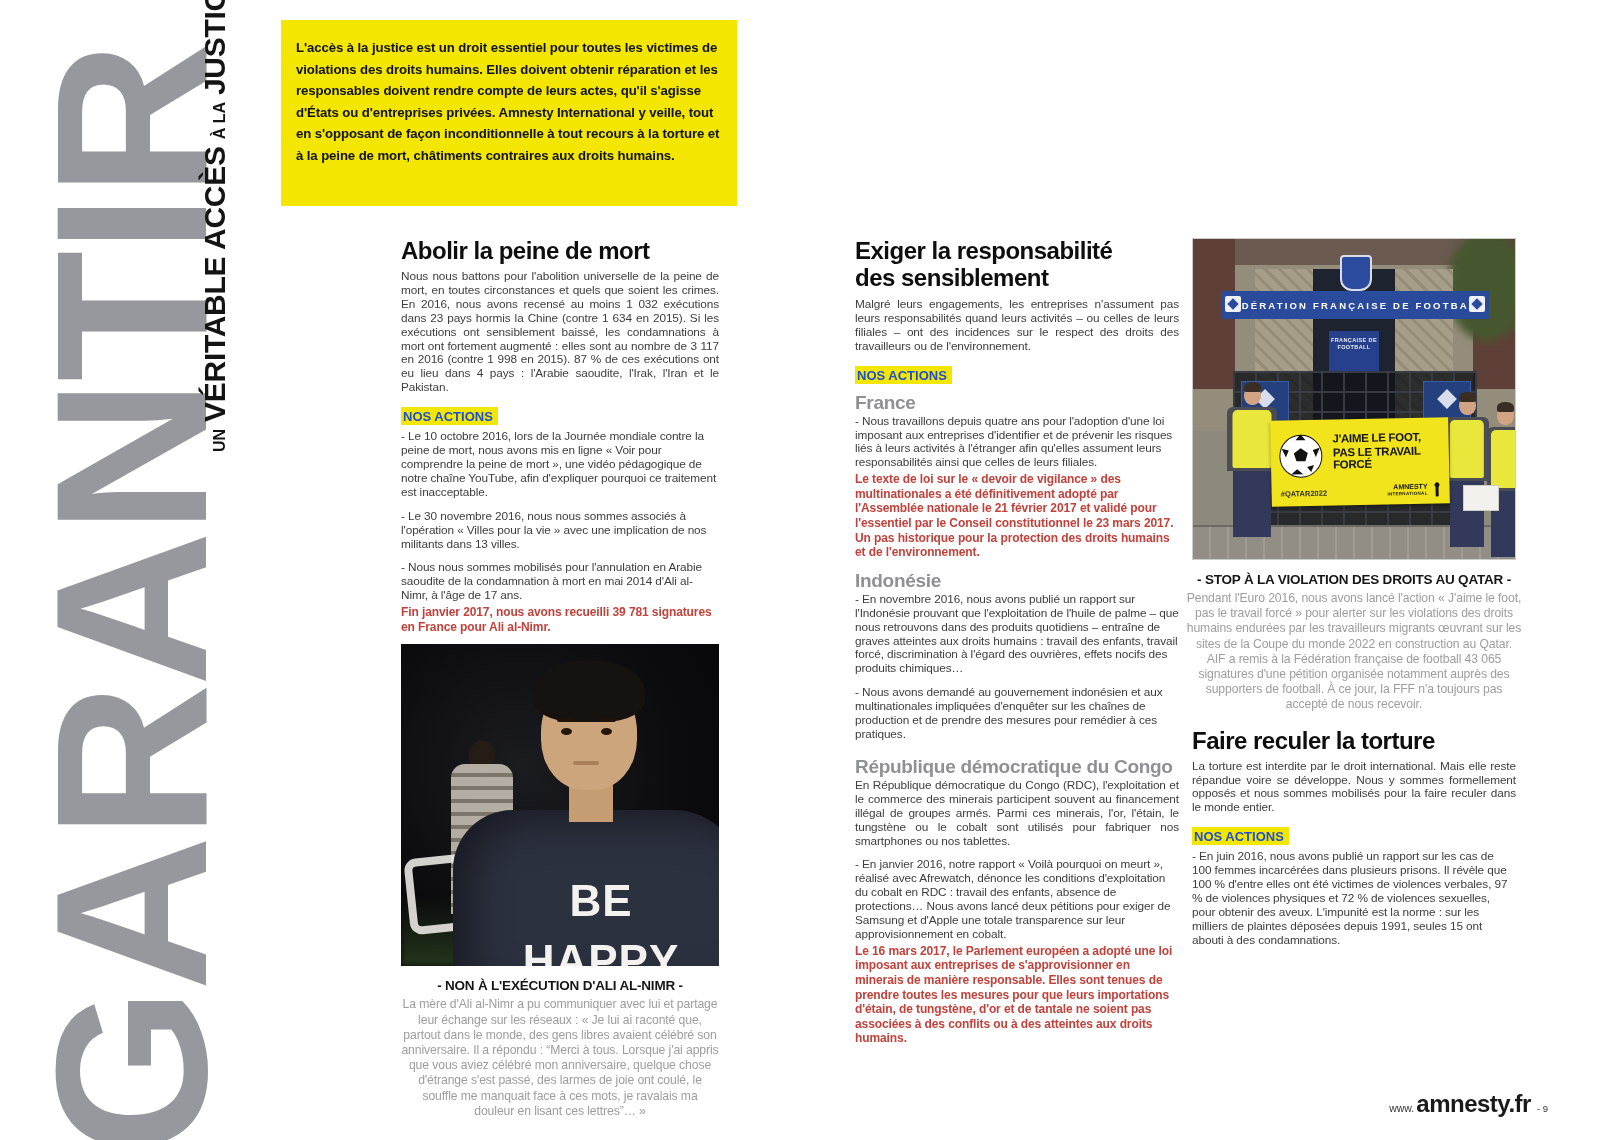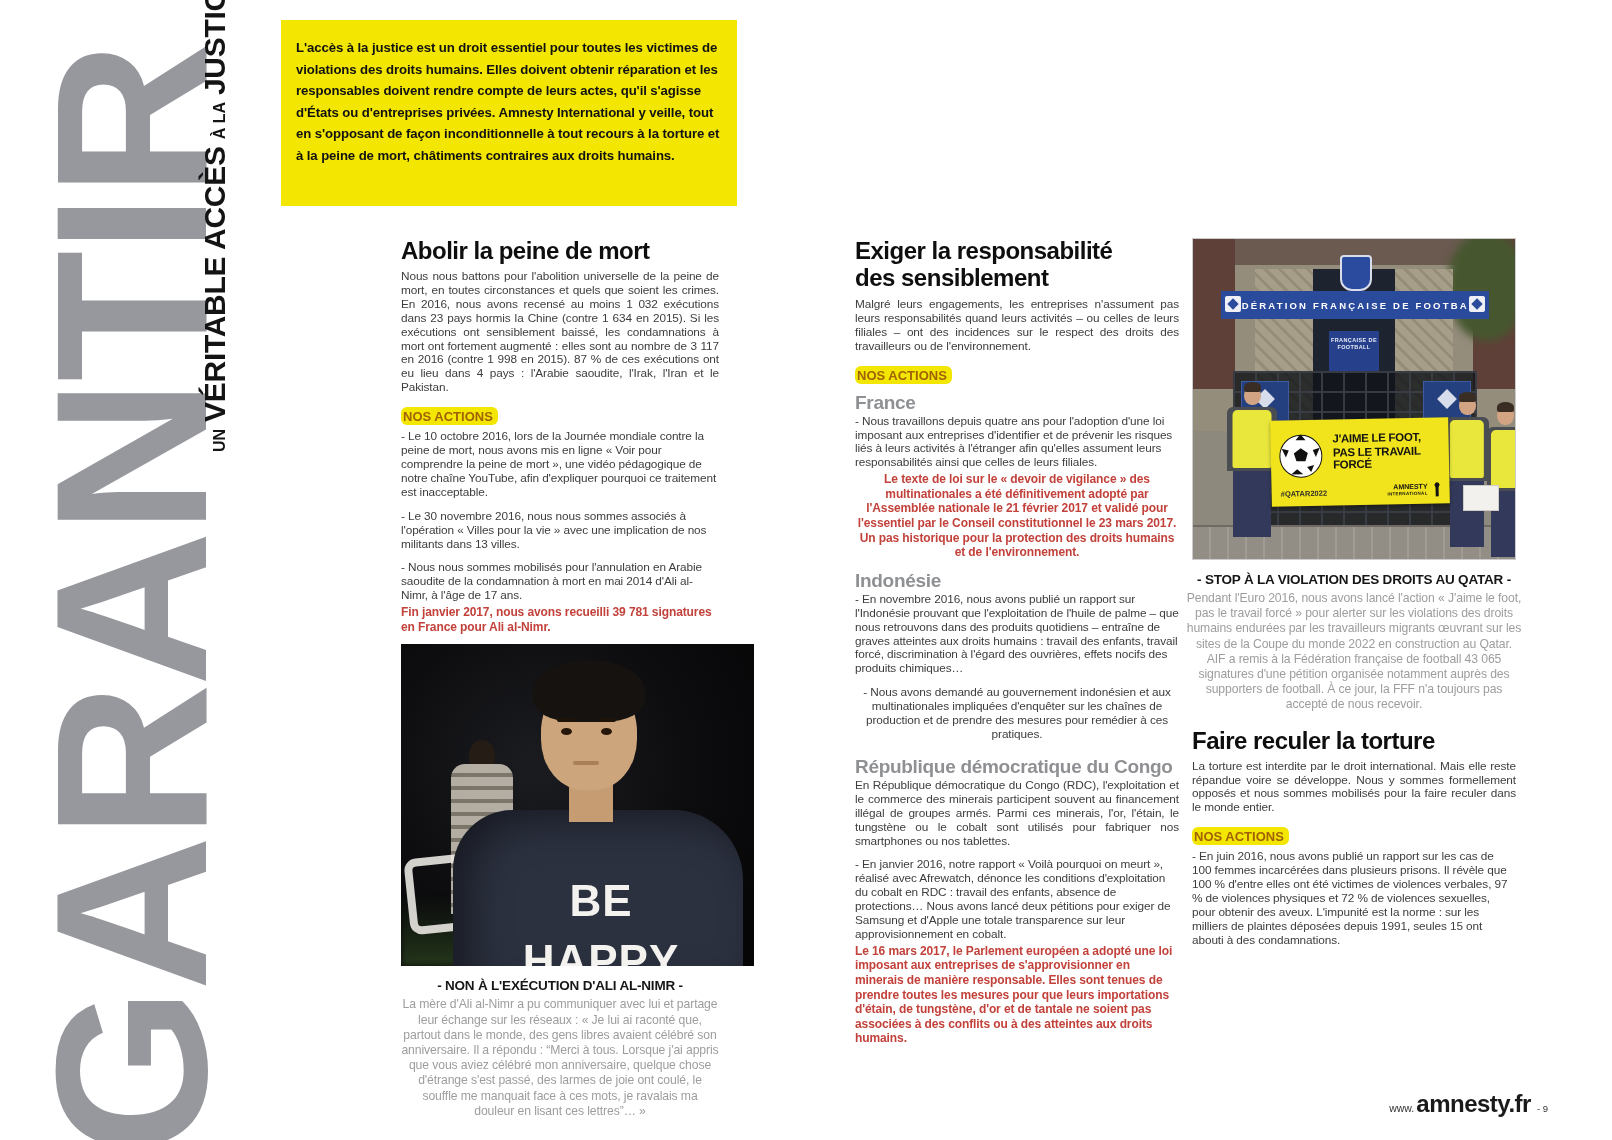--- a/index.html
+++ b/index.html
@@ -43,25 +43,25 @@
   .col2{left:855px;top:237px;width:324px;}
   .col3{left:1192px;top:238px;width:324px;}
 
   h2{
     margin:0 0 6px;font-size:24px;line-height:27px;color:#0e0e0e;
     letter-spacing:-0.5px;font-weight:bold;
   }
   .body{margin:0 0 10px;font-size:11.8px;line-height:13.9px;color:#3d3d3d;letter-spacing:-0.1px;}
   .just{text-align:justify;}
   .tight{margin-bottom:2px;}
-  .gap{margin-bottom:14px;text-align:center;}
+  .gap{margin-bottom:14px;}
   .nos-label{
-    display:inline-block;background:#f3e600;color:#a16207;
+    display:inline-block;background:#f3e600;color:#1d4ed8;
     font-weight:bold;font-size:13px;line-height:15px;
-    padding:2px 5px 1px 2px;margin:2px 0 5px;border-radius:6px;
+    padding:2px 5px 1px 2px;margin:2px 0 5px;
   }
   .red{
     margin:0 0 10px;font-size:12px;line-height:14.6px;
     color:#c2423b;font-weight:bold;letter-spacing:-0.1px;
   }
   .subhead{
     margin:3px 0 2px;font-size:19px;line-height:21px;
     color:#8e9093;font-weight:bold;letter-spacing:-0.3px;
   }
   .cap-title{
@@ -71,21 +71,20 @@
   .caption{
     margin:0;text-align:center;font-size:12.2px;line-height:15.2px;
     color:#9d9d9d;letter-spacing:-0.1px;
   }
 
   
   .photo{position:relative;overflow:hidden;}
   .photo1{
     width:318px;height:322px;margin-top:6px;
     background:radial-gradient(circle at 38% 38%, #1b1c20 0%, #0c0c0e 55%, #050506 100%);
-    padding-left:35px;
   }
   .p1-grass{position:absolute;left:0;bottom:0;width:150px;height:70px;
     background:linear-gradient(transparent,#24371b);filter:blur(3px);}
   .p1-bgperson{position:absolute;left:50px;top:120px;width:62px;height:150px;
     background:repeating-linear-gradient(180deg,#cfc8bb 0 9px,#8d8678 9px 13px);
     border-radius:14px 14px 0 0;opacity:.85;}
   .p1-bghead{position:absolute;left:68px;top:96px;width:26px;height:30px;
     background:#241c15;border-radius:50% 50% 40% 40%;}
   .p1-chair{position:absolute;left:6px;top:212px;width:54px;height:60px;
     border:8px solid #e9e7e1;border-radius:12px;transform:rotate(-6deg);opacity:.9;}

